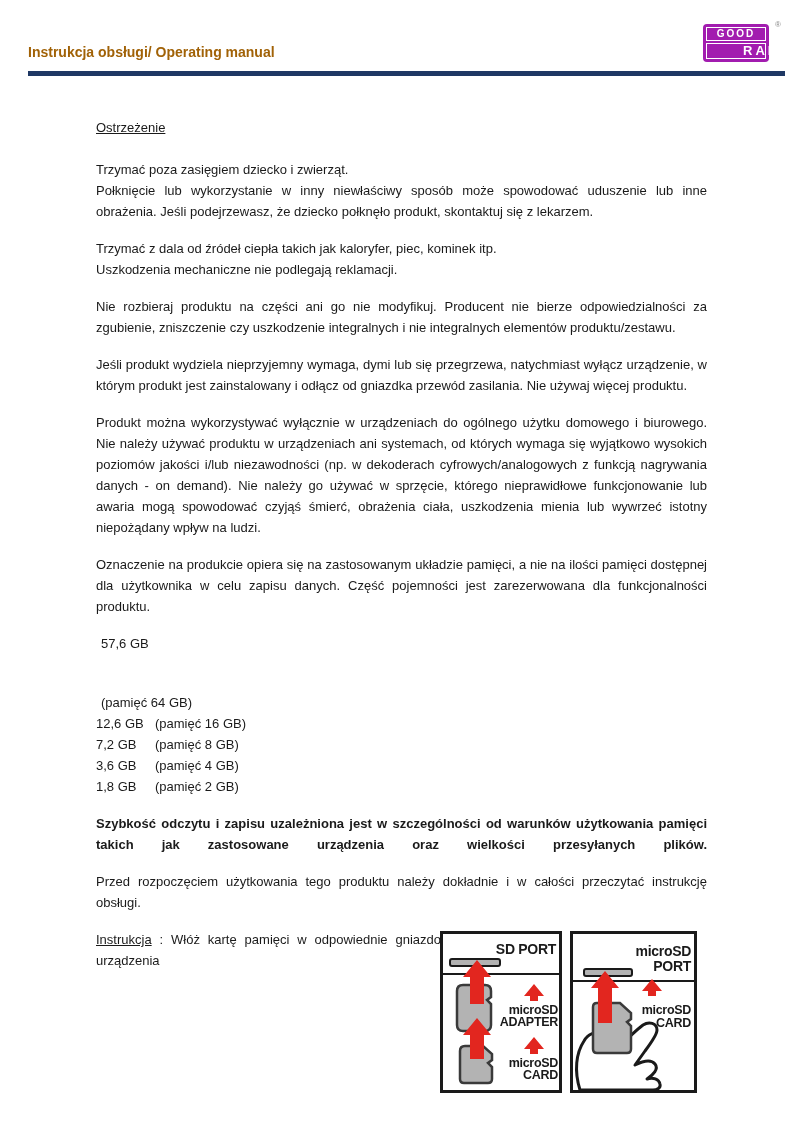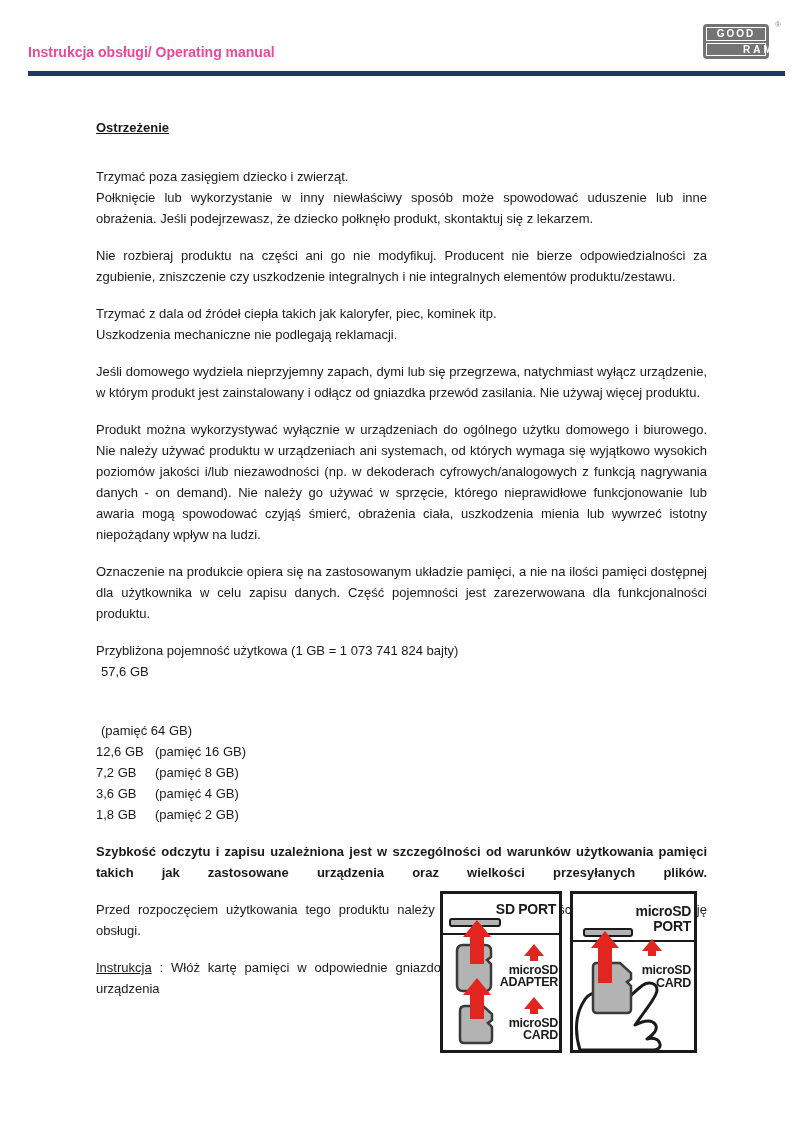--- a/index.html
+++ b/index.html
@@ -6,57 +6,57 @@
   html,body { background:#e8e8e8; }
   .page {
     position:relative; width:802px; height:1134px; margin:0 auto;
     background:#ffffff; overflow:hidden;
     font-family:"Liberation Sans", sans-serif; color:#1a1a1a;
   }
   
   .doc-header { position:absolute; left:28px; top:0; width:757px; }
   .doc-title {
     position:absolute; left:0; top:44px;
-    font-size:14px; font-weight:bold; color:#ec4899; white-space:nowrap;
+    font-size:14px; font-weight:bold; color:#a16207; white-space:nowrap;
   }
   .header-rule {
     position:absolute; left:0; top:71px; width:757px; height:5px;
     background:#1f3864;
   }
   .logo { position:absolute; right:12px; top:24px; width:70px; }
-  .logo-box { background:#737373; border-radius:4px; padding:3px 3px; width:66px; }
+  .logo-box { background:#a21caf; border-radius:4px; padding:3px 3px; width:66px; }
   .logo-row {
     border:1px solid #ffffff; color:#ffffff; text-align:center;
     font-weight:bold; line-height:1.15;
   }
   .logo-good { font-size:10px; letter-spacing:2px; margin-bottom:2px; }
-  .logo-ram  { font-size:10px; letter-spacing:3px;padding-left:36px; }
+  .logo-ram  { font-size:13px; letter-spacing:3px;padding-left:36px; }
   .logo-reg  { position:absolute; right:-8px; top:-4px; font-size:8px; color:#8a8a8a; }
   
   .content {
     position:absolute; left:96px; top:77px; width:611px;
     font-size:13px; line-height:21px;
   }
   .section-heading {
-    margin-top:40px; margin-bottom:28px;
-    font-weight:bold; text-decoration:underline;
+    margin-top:40px; margin-bottom:21px;
+    font-weight:normal; text-decoration:underline;
   }
   .para { text-align:justify; margin-bottom:16px; }
   .para.justify-all { text-align-last:justify;font-weight:bold; }
   .line { display:block; }
   
   .capacity { margin-bottom:16px; }
   .cap-row { display:flex; }
   .cap-row.first { padding-left:5px;flex-direction:column; }
   .cap-val { width:59px; flex:0 0 59px; }
   
   .instruction { max-width:345px; margin-bottom:0; }
   .instr-label { font-weight:normal; text-decoration:underline; }
   
-  .figures { position:absolute; left:440px; top:891px; display:flex; gap:8px; }
+  .figures { position:absolute; left:440px; top:931px; display:flex; gap:8px; }
   .fig { display:block; }
   .fig-label { font-family:"Liberation Sans", sans-serif; font-weight:bold; fill:#1a1a1a; letter-spacing:-0.3px; }
 </style>
 </head>
 <body>
 
 <div class="page">
 
   <div class="doc-header">
     <div class="doc-title">Instrukcja obsługi/ Operating manual</div>
@@ -72,35 +72,34 @@
 
   <div class="content">
 
     <div class="section-heading">Ostrzeżenie</div>
 
     <div class="para">
       <span class="line">Trzymać poza zasięgiem dziecko i zwierząt.</span>
       <span>Połknięcie lub wykorzystanie w inny niewłaściwy sposób może spowodować uduszenie lub inne obrażenia.  Jeśli podejrzewasz, że dziecko połknęło produkt, skontaktuj się z lekarzem.</span>
     </div>
 
-    <div class="para">Nie rozbieraj produktu na części ani go nie modyfikuj. Producent nie bierze odpowiedzialności za zgubienie, zniszczenie czy uszkodzenie integralnych i nie integralnych elementów produktu/zestawu.</div>
-
     <div class="para">
       <span class="line">Trzymać z dala od źródeł ciepła takich jak kaloryfer, piec, kominek itp.</span>
       <span class="line">Uszkodzenia mechaniczne nie podlegają reklamacji.</span>
     </div>
 
-    <div class="para">Jeśli domowego wydziela nieprzyjemny zapach, dymi lub się przegrzewa, natychmiast wyłącz urządzenie, w którym produkt jest zainstalowany i odłącz od gniazdka przewód zasilania. Nie używaj więcej produktu.</div>
+    <div class="para">Nie rozbieraj produktu na części ani go nie modyfikuj. Producent nie bierze odpowiedzialności za zgubienie, zniszczenie czy uszkodzenie integralnych i nie integralnych elementów produktu/zestawu.</div>
+
+    <div class="para">Jeśli produkt wydziela nieprzyjemny wymaga, dymi lub się przegrzewa, natychmiast wyłącz urządzenie, w którym produkt jest zainstalowany i odłącz od gniazdka przewód zasilania. Nie używaj więcej produktu.</div>
 
     <div class="para">Produkt można wykorzystywać wyłącznie w urządzeniach do ogólnego użytku domowego i biurowego. Nie należy używać produktu w urządzeniach ani systemach, od których wymaga się wyjątkowo wysokich poziomów jakości i/lub niezawodności (np. w dekoderach cyfrowych/analogowych z funkcją nagrywania danych - on demand). Nie należy go używać w sprzęcie, którego nieprawidłowe funkcjonowanie lub awaria mogą spowodować czyjąś śmierć, obrażenia ciała, uszkodzenia mienia lub wywrzeć istotny niepożądany wpływ na ludzi.</div>
 
     <div class="para">Oznaczenie na produkcie opiera się na zastosowanym układzie pamięci, a nie na ilości pamięci dostępnej dla użytkownika w celu zapisu danych. Część pojemności jest zarezerwowana dla funkcjonalności produktu.</div>
 
     <div class="capacity">
-      <div class="line">Przybliżona pojemność użytkowa (1 GB = 1 073 741 824 bajty)</div>
       <div class="cap-row first">
         <span class="cap-val">57,6 GB</span>
         <span>(pamięć 64 GB)</span>
       </div>
       <div class="cap-row">
         <span class="cap-val">12,6 GB</span>
         <span>(pamięć 16 GB)</span>
       </div>
       <div class="cap-row">
         <span class="cap-val">7,2 GB</span>

